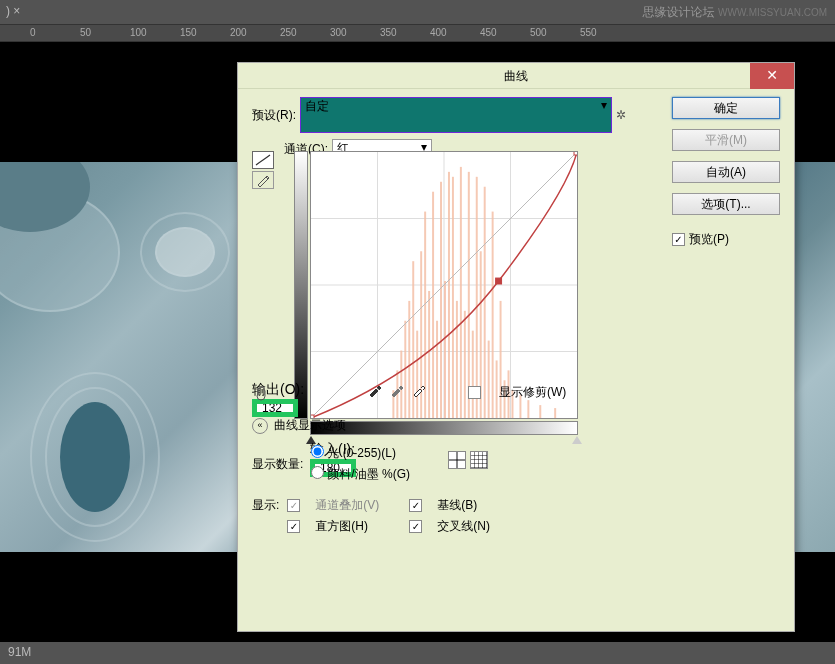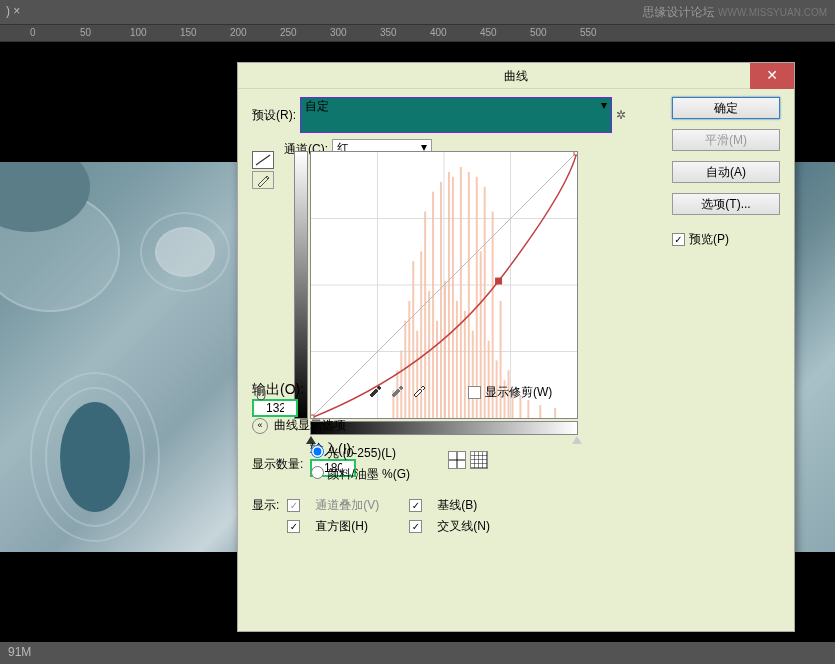--- a/index.html
+++ b/index.html
@@ -31,26 +31,26 @@
 .tool-btn{width:22px;height:18px;border:1px solid #999;background:#e8eed0;display:flex;align-items:center;justify-content:center}
 .tool-btn.sel{background:#fff;border:1px solid #666}
 .graph-box{position:absolute;left:58px;top:0;width:268px;height:268px;border:1px solid #888;background:#fff}
 .histo{position:absolute;left:0;bottom:0;width:100%;height:100%}
 .curve{position:absolute;left:0;top:0;width:100%;height:100%;pointer-events:none}
 .grad-left{position:absolute;left:42px;top:0;width:14px;height:268px;background:linear-gradient(to top,#000,#fff);border:1px solid #888}
 .grad-bottom{position:absolute;left:58px;top:270px;width:268px;height:14px;background:linear-gradient(to right,#000,#fff);border:1px solid #888}
 .slider-tri{position:absolute;width:0;height:0;border-left:5px solid transparent;border-right:5px solid transparent;border-bottom:8px solid #333}
 .output-box{position:absolute;left:0;top:230px;width:56px}
 .output-lbl{font-size:14px}
-.num-input{width:46px;height:18px;border:2px solid #22c55e;background:#fff;padding:0 12px}
+.num-input{width:46px;height:18px;border:5px solid #22c55e;background:#fff;padding:0 5px}
 .input-box{position:absolute;left:58px;top:290px}
 .hand-ico{position:absolute;left:14px;top:295px}
 .eyedrops{position:absolute;left:130px;top:294px;display:flex;gap:8px}
 .eyedrop{width:14px;height:14px}
-.show-clip{position:absolute;left:230px;top:295px;display:flex;align-items:center;gap:4px}
+.show-clip{position:absolute;left:230px;top:295px;display:flex;align-items:center;gap:18px}
 .disp-opts{position:absolute;left:14px;top:328px;display:flex;align-items:center;gap:6px}
 .arrow-circle{width:16px;height:16px;border:1px solid #888;border-radius:8px;text-align:center;line-height:13px;font-size:9px;background:#e8eed0}
 .amount-row{position:absolute;left:14px;top:356px;display:flex;align-items:center;gap:8px}
 .radio-grp{display:flex;flex-direction:column;gap:4px}
 .radio-item{display:flex;align-items:flex-start;gap:3px}
 .grid-icons{position:absolute;left:210px;top:362px;display:flex;gap:4px}
 .grid-ico{width:18px;height:18px;border:1px solid #888;background:#fff;display:inline-block}
 .show-row{position:absolute;left:14px;top:408px;display:flex;align-items:flex-start;gap:8px}
 .chk-grid{display:grid;grid-template-columns:auto auto;gap:4px 30px}
 .chk-item{display:flex;align-items:center;gap:15px}

